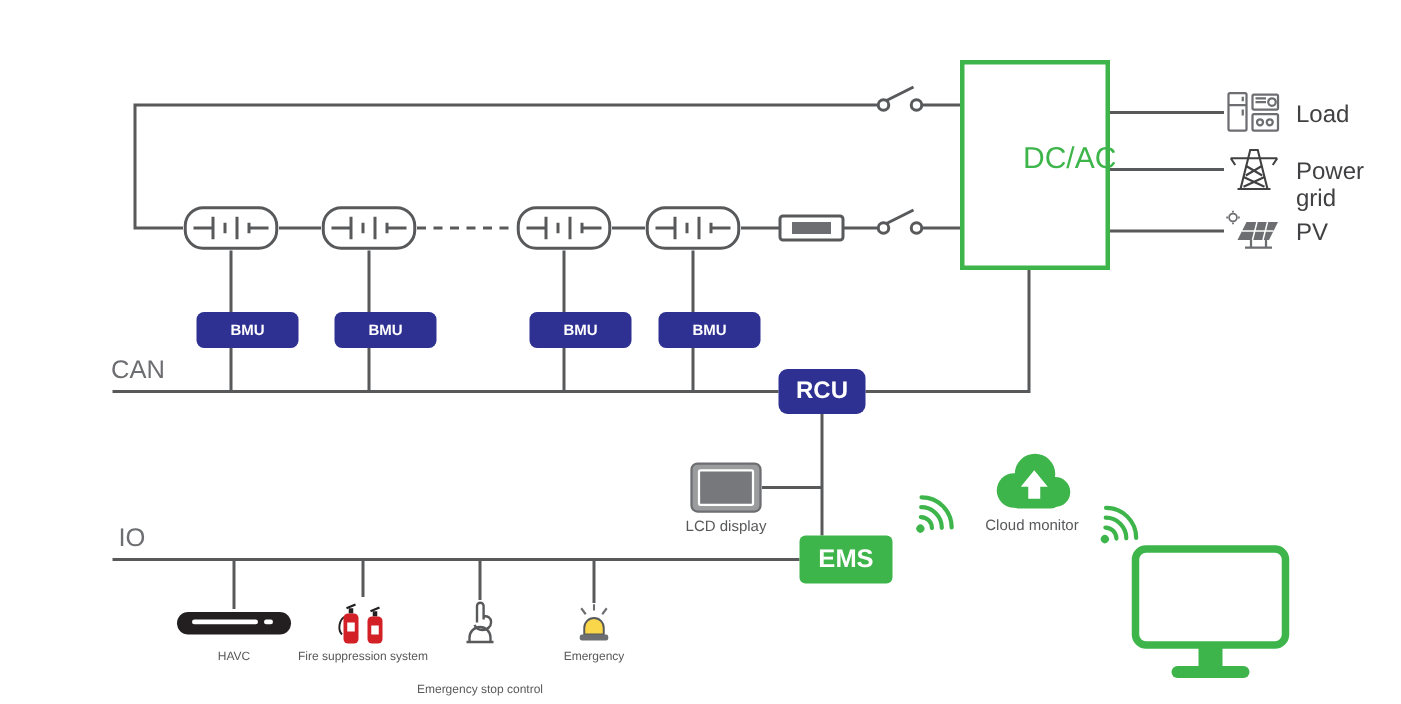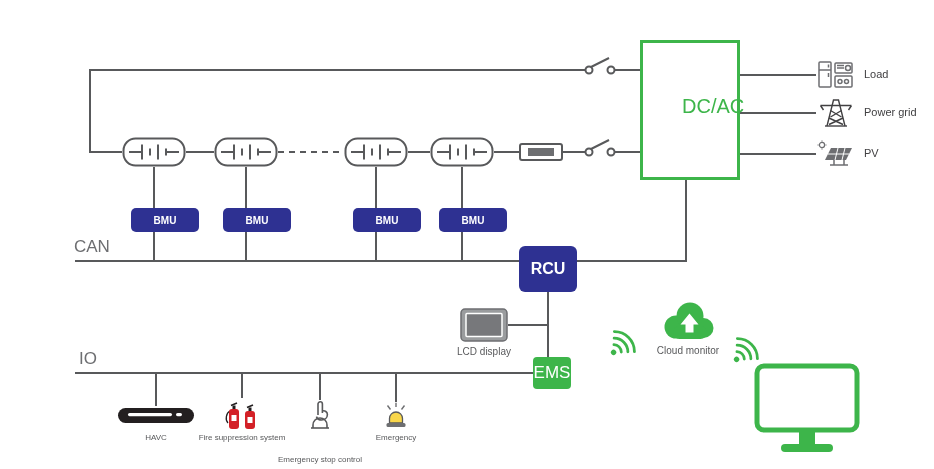--- a/index.html
+++ b/index.html
@@ -13,32 +13,32 @@
   svg{display:block;}
   .wire{stroke:var(--line,#58595b);stroke-width:2;fill:none;}
   .wire-d{stroke:var(--line,#58595b);stroke-width:2;fill:none;stroke-dasharray:6 5;}
   .node{fill:#fff;stroke:var(--line,#58595b);stroke-width:2;}
   .batt-body{fill:#fff;stroke:var(--line,#58595b);stroke-width:2;}
   .fuse-body{fill:#fff;stroke:var(--line,#58595b);stroke-width:2;}
   .fuse-core{fill:var(--grey,#6d6e71);}
   .chip{position:absolute;background:var(--navy,#2e3192);color:#fff;font-weight:bold;
         display:flex;align-items:center;justify-content:center;border-radius:5px;}
   .bmu{width:68px;height:24px;font-size:10px;}
-  .rcu{width:58px;height:46px;font-size:16px;border-radius:6px;}
-  .ems{position:absolute;background:var(--green,#3db54a);color:#fff;font-weight:normal;
+  .rcu{width:58px;height:30px;font-size:16px;border-radius:6px;}
+  .ems{position:absolute;background:var(--green,#3db54a);color:#fff;font-weight:bold;
        display:flex;align-items:center;justify-content:center;border-radius:4px;
-       width:38px;height:32px;font-size:17px;}
+       width:62px;height:32px;font-size:17px;}
   .pcs-box{position:absolute;left:640px;top:40px;width:100px;height:140px;
            border:3px solid var(--green,#3db54a);background:#fff;box-sizing:border-box;}
   .pcs-title{position:absolute;left:640px;top:8px;width:100px;text-align:center;
              color:var(--green,#3db54a);font-size:20px;}
   .dcac{position:absolute;left:0;right:0;top:52px;text-align:center;
         color:var(--green,#3db54a);font-size:20px;margin-left:39px;}
   .bus-label{position:absolute;font-size:17px;color:var(--grey,#6d6e71);}
-  .out-label{position:absolute;font-size:11px;color:var(--ink,#414042);}
+  .out-label{position:absolute;font-size:16px;color:var(--ink,#414042);}
   .caption{position:absolute;font-size:10px;color:var(--line,#58595b);text-align:center;}
   .caption-sm{position:absolute;font-size:8px;color:var(--line,#58595b);
               text-align:center;white-space:nowrap;}
   .ol{stroke:var(--grey,#6d6e71);stroke-width:1.5;fill:none;}
   .tower{stroke:var(--ink,#414042);stroke-width:1.4;fill:none;}
   .wifi-arc{stroke:var(--green,#3db54a);stroke-width:2.8;fill:none;stroke-linecap:round;}
   .wifi-dot{fill:var(--green,#3db54a);}
   .cloud-fill{fill:var(--green,#3db54a);}
   .green-fill{fill:var(--green,#3db54a);}
   .screen{fill:#fff;stroke:var(--green,#3db54a);stroke-width:5;}

